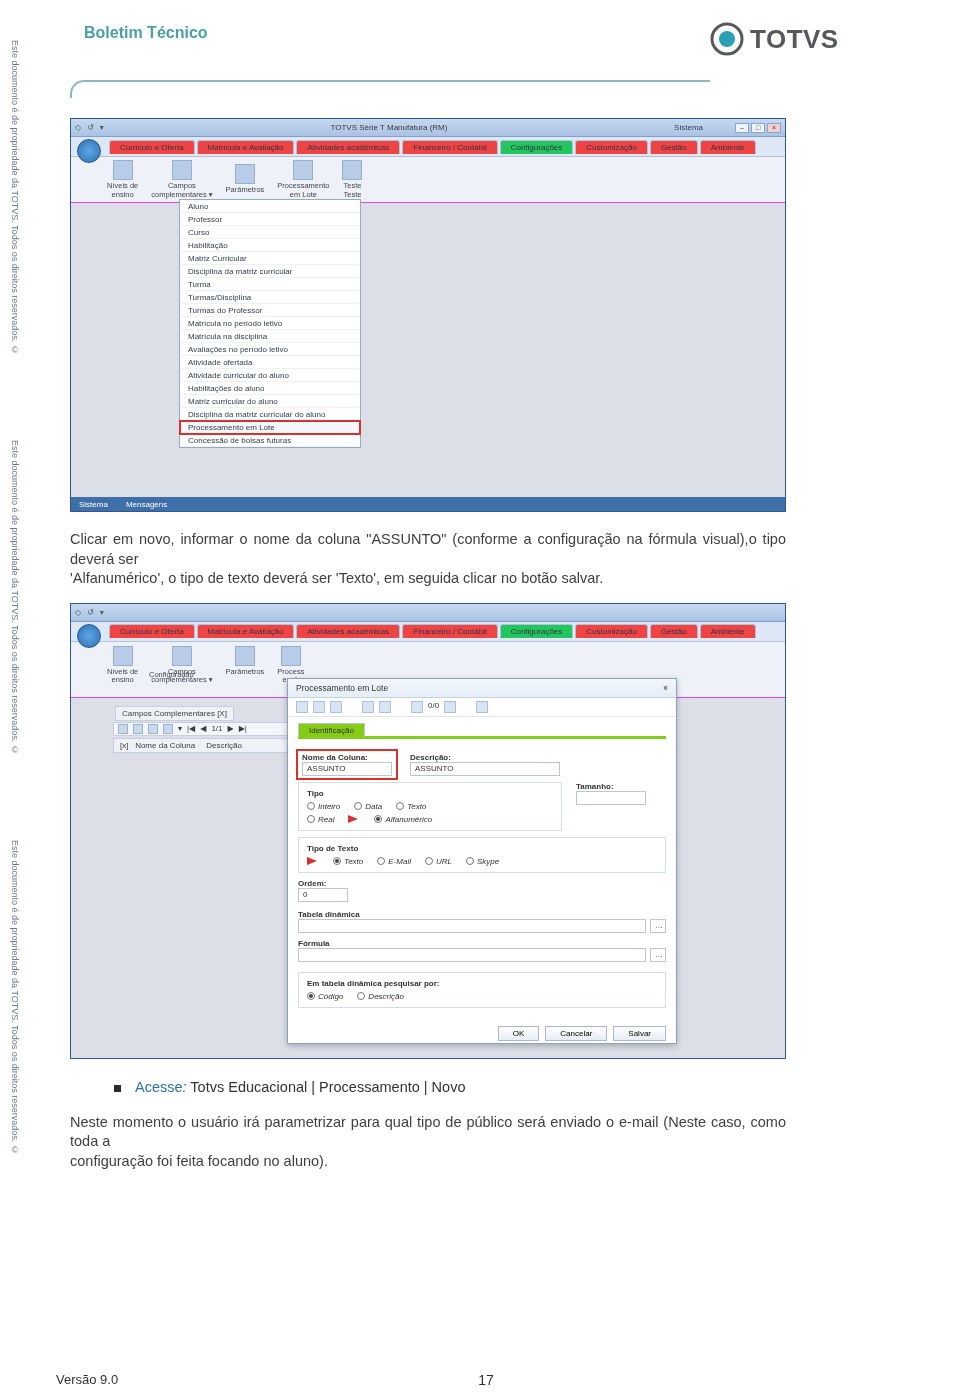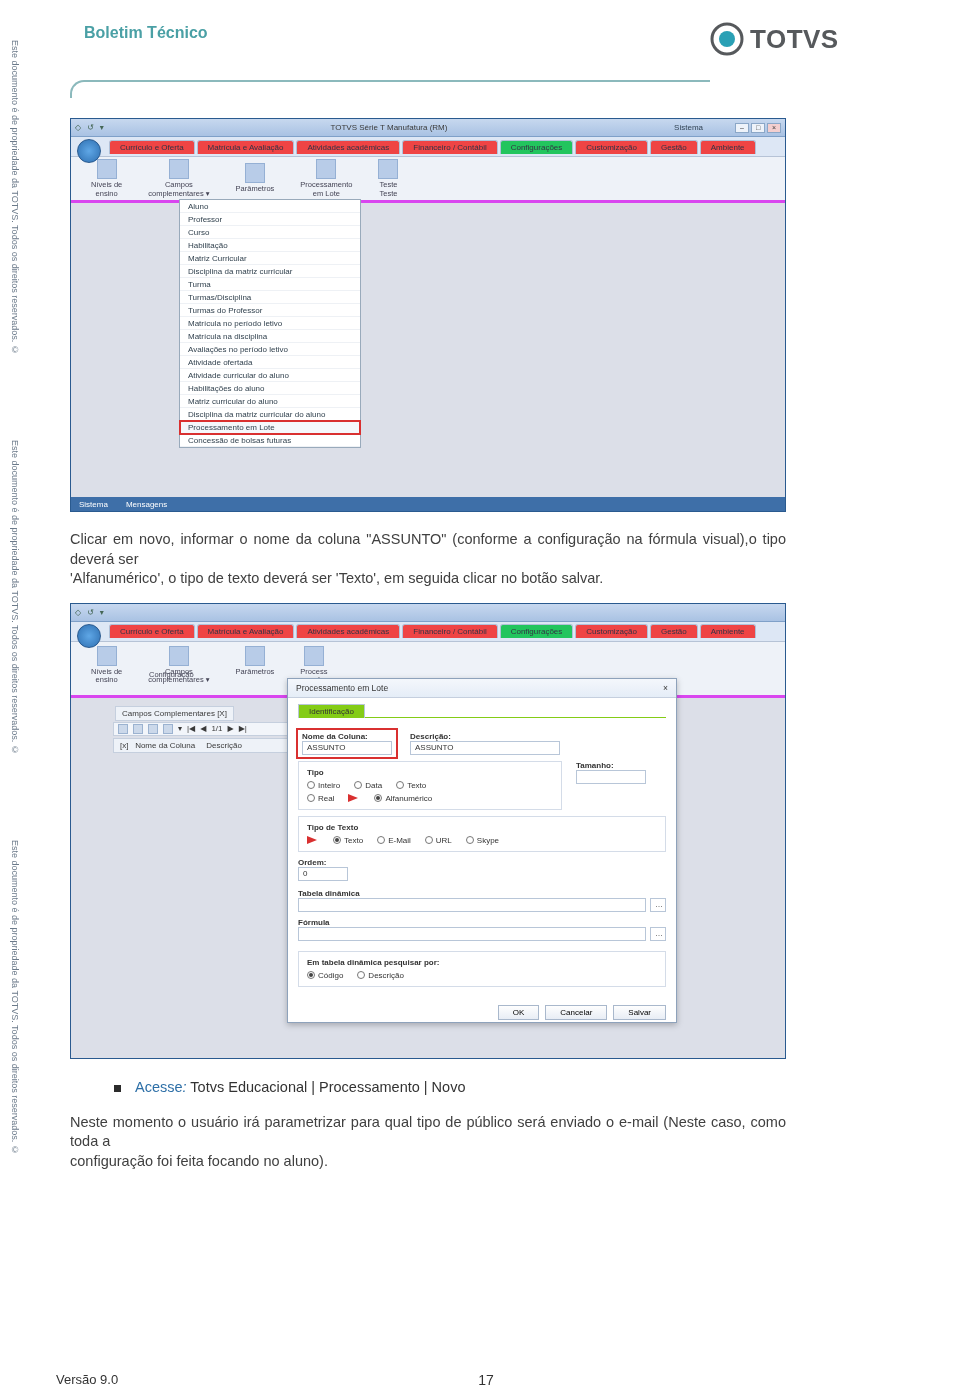--- a/index.html
+++ b/index.html
@@ -101,23 +101,23 @@
     font-size: 8px;
     color: #334;
     border-radius: 3px 3px 0 0;
   }
   .tab.active { background: #22c55e; }
   .ribbon {
     height: 46px;
     background: #eef2f8;
     display: flex;
     align-items: center;
-    gap: 26px;
-    padding-left: 20px;
-    border-bottom: 3px solid #d946ef;
+    gap: 13px;
+    padding-left: 36px;
+    border-bottom: 1px solid #d946ef;
   }
   .ribbon-item { text-align: center; font-size: 7.5px; color: #445; line-height: 1.1; }
   .ribbon-item .ribbon-icon { width: 20px; height: 20px; background: #b8cce8; border: 1px solid #95b0d4; margin: 0 auto 2px; }
   .dropdown-panel {
     position: absolute;
     left: 108px;
     top: 80px;
     width: 182px;
     background: #fff;
     border: 1px solid #9ab;
@@ -220,21 +220,21 @@
   .red-box { outline: 2px solid #d93030; outline-offset: 0; }
   .red-arrow {
     position: relative;
     width: 0; height: 0;
     border-top: 4px solid transparent;
     border-bottom: 4px solid transparent;
     border-left: 10px solid #d93030;
     display: inline-block;
     margin-right: 2px;
   }
-  .radio { display: inline-flex; align-items: center; gap: 3px; font-size: 8px; }
+  .radio { display: inline-flex; align-items: center; gap: 3px; font-size: 8px; font-style: italic; }
   .radio .r { width: 8px; height: 8px; border: 1px solid #777; border-radius: 50%; display: inline-block; }
   .radio .r.on::after { content: ""; display: block; width: 4px; height: 4px; background: #444; border-radius: 50%; margin: 1px auto; }
   .dlg-buttons {
     display: flex;
     justify-content: flex-end;
     gap: 6px;
     padding: 4px 10px 2px;
   }
   .dlg-btn {
     border: 1px solid #a9b8cc;
@@ -407,23 +407,37 @@
       <span>[x]</span>&nbsp;&nbsp;
       <span>Nome da Coluna</span>&nbsp;&nbsp;&nbsp;&nbsp;
       <span>Descrição</span>
     </div>
 
     <div class="dialog">
       <div class="dialog-title">
         <span>Processamento em Lote</span>
         <span>×</span>
       </div>
+      <div class="dialog-toolbar">
+        <span></span>
+        <span></span>
+        <span></span>
+        <span class="gap"></span>
+        <span></span>
+        <span></span>
+        <span class="gap"></span>
+        <span></span>
+        <span style="font-size:8px;border:none;background:none;width:auto;">0/0</span>
+        <span></span>
+        <span class="gap"></span>
+        <span></span>
+      </div>
       <div class="dialog-body">
         <span class="dlg-tab">Identificação</span>
-        <div style="border-top:1px solid #84cc16; padding-top:8px;">
+        <div style="border-top:3px solid #84cc16; padding-top:8px;">
 
           <div class="dlg-row">
             <div class="red-box" style="padding:2px 4px;">
               <div class="dlg-label">Nome da Coluna:</div>
               <div class="dlg-input" style="width:90px;">ASSUNTO</div>
             </div>
             <div>
               <div class="dlg-label">Descrição:</div>
               <div class="dlg-input" style="width:150px;">ASSUNTO</div>
             </div>

